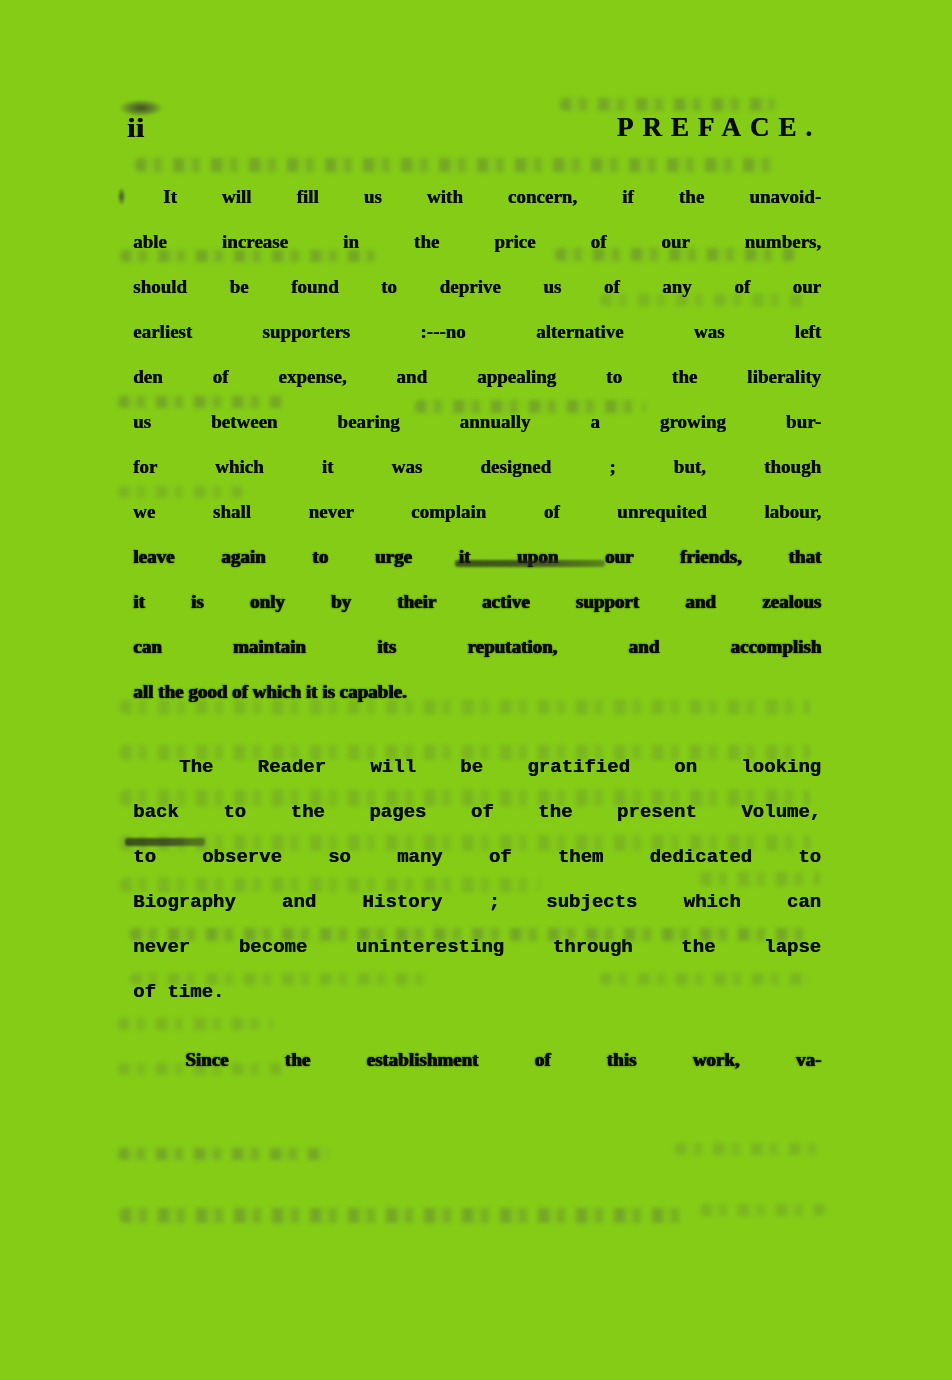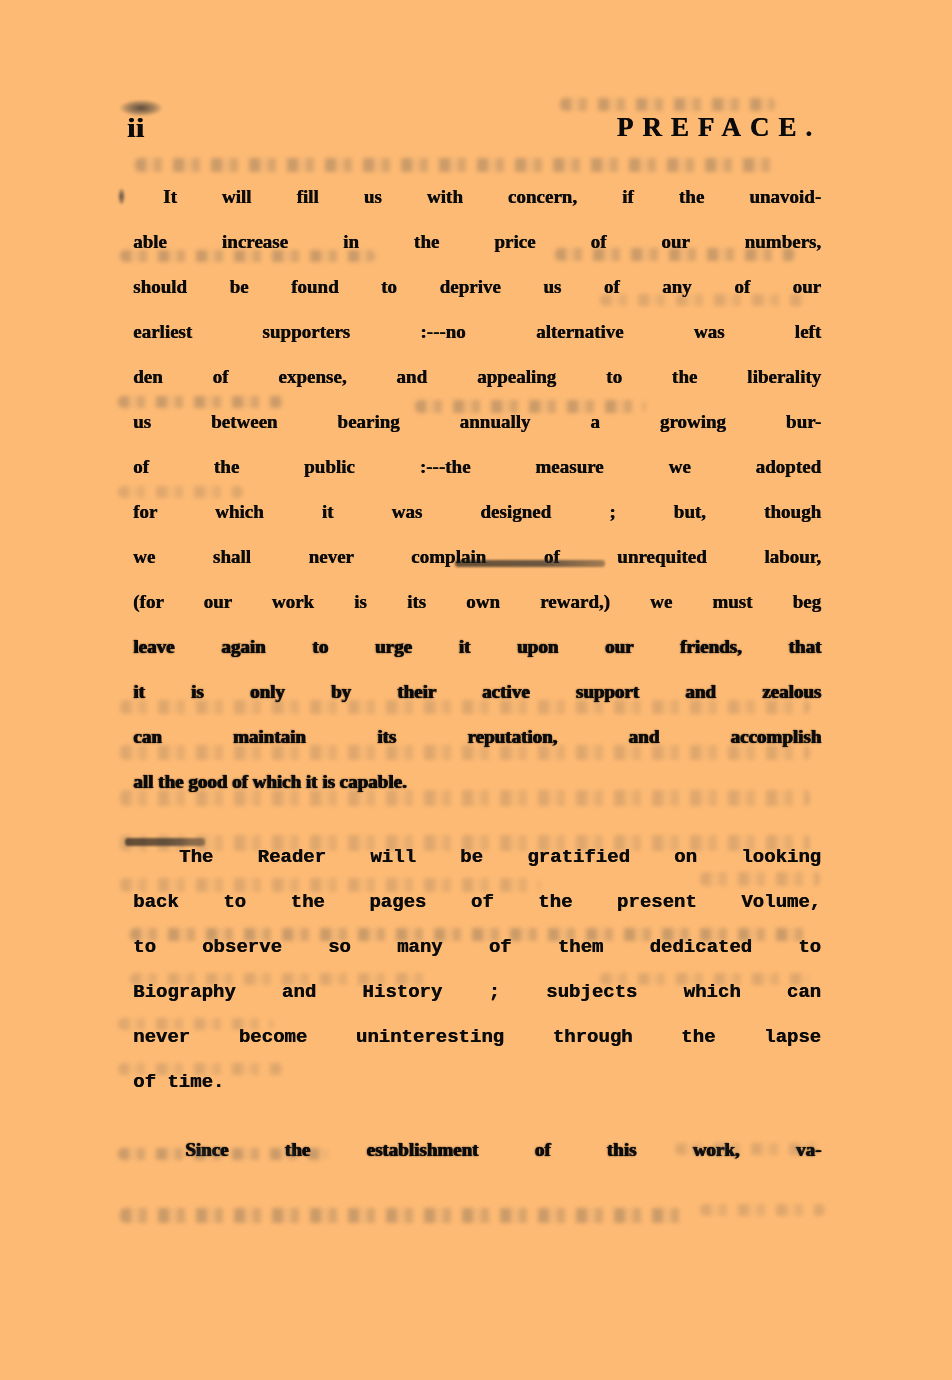--- a/index.html
+++ b/index.html
@@ -4,21 +4,21 @@
 <style>
   html, body {
     margin: 0;
     padding: 0;
     background: #ffffff;
   }
   .page {
     position: relative;
     width: 952px;
     height: 1380px;
-    background: #fdba74;
+    background: #84cc16;
     overflow: hidden;
     font-family: "Liberation Serif", serif;
     color: #0b0b0b;
   }
   
   .page-number {
     position: absolute;
     left: 127px;
     top: 112px;
     font-size: 28px;
@@ -102,24 +102,22 @@
   <h1 class="title">PREFACE.</h1>
 
   <main class="text-block" id="text-block">
       <div class="paragraph p0">
         <div class="line first justify">It will fill us with concern, if the unavoid-</div>
         <div class="line justify">able increase in the price of our numbers,</div>
         <div class="line justify">should be found to deprive us of any of our</div>
         <div class="line justify">earliest supporters :---no alternative was left</div>
         <div class="line justify">den of expense, and appealing to the liberality</div>
         <div class="line justify">us between bearing annually a growing bur-</div>
-        <div class="line justify">of the public :---the measure we adopted</div>
         <div class="line justify">for which it was designed ; but, though</div>
         <div class="line justify">we shall never complain of unrequited labour,</div>
-        <div class="line justify">(for our work is its own reward,) we must beg</div>
         <div class="line justify heavy">leave again to urge it upon our friends, that</div>
         <div class="line justify heavy">it is only by their active support and zealous</div>
         <div class="line justify heavy">can maintain its reputation, and accomplish</div>
         <div class="line heavy">all the good of which it is capable.</div>
       </div>
       <div class="paragraph p1">
         <div class="line first justify">The Reader will be gratified on looking</div>
         <div class="line justify">back to the pages of the present Volume,</div>
         <div class="line justify">to observe so many of them dedicated to</div>
         <div class="line justify">Biography and History ; subjects which can</div>

